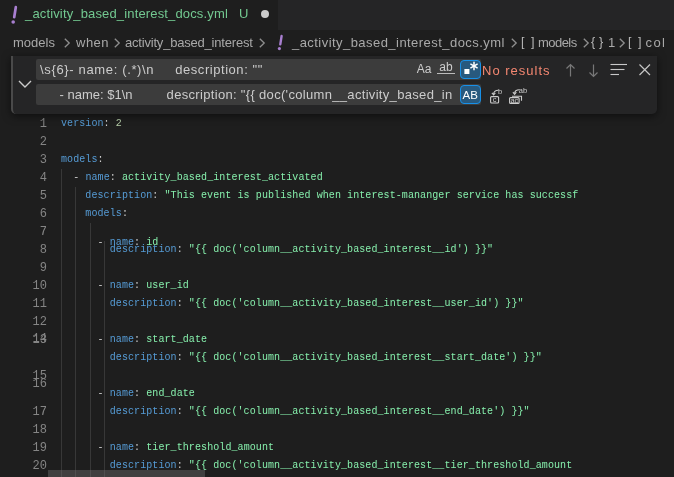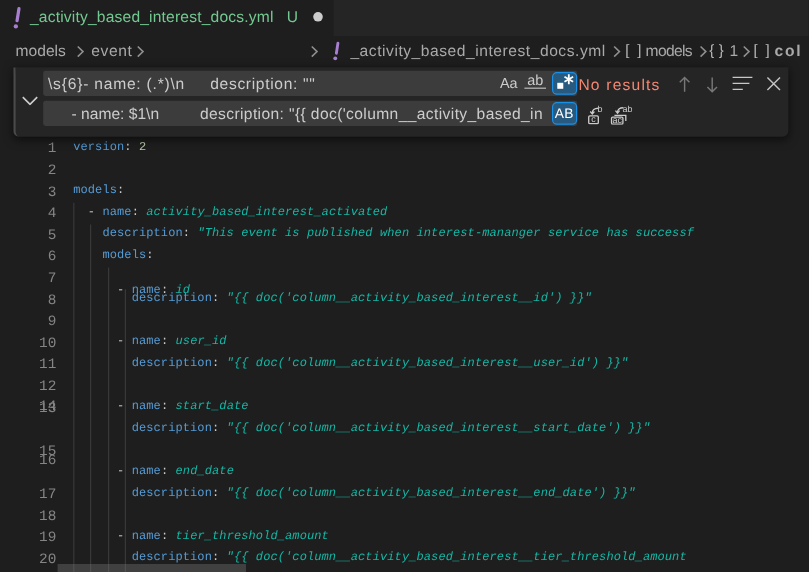--- a/index.html
+++ b/index.html
@@ -20,21 +20,21 @@
   #crumbs span.t { position:absolute; top:5px; }
   #crumbs svg.sep { position:absolute; top:8px; }
   #crumbs .br { position:absolute; top:5px; color:#b8b8b8; font-size:12.5px; }
   
   .lnum { position:absolute; width:47px; text-align:right; color:#858585;
     font-family:"Liberation Mono", monospace; font-size:12px; line-height:18px; }
   .cl { position:absolute; left:61px; color:#d4d4d4; font-family:"Liberation Mono", monospace;
     font-size:10px; line-height:18px; white-space:pre; letter-spacing:0.085px; }
   .k { color:#569cd6; }
   .p { color:#cccccc; }
-  .s { color:#14b8a6;font-style:italic; }
+  .s { color:#86efac; }
   .n { color:#b5cea8; }
   .guide { position:absolute; width:1px; background:#383838; }
   #hscroll { position:absolute; left:48px; top:470px; width:157px; height:7px;
     background:rgba(121,121,121,0.38); }
   
   #find { position:absolute; left:11px; top:56px; width:646px; height:58px; background:#252526;
     border-left:2px solid #4a4a4a; border-radius:0 0 5px 5px;
     box-shadow:0 2px 8px rgba(0,0,0,0.55); }
   #find .chev { position:absolute; left:5px; top:24px; }
   .inp { position:absolute; left:23px; width:445px; height:21px; background:#3c3c3c;
@@ -112,24 +112,25 @@
       <span class="u">U</span>
       <span class="dot"></span>
     </div>
   </div>
 
   <div id="crumbs">
     <span class="t" style="left:13px;">models</span>
     <svg class="sep" style="left:63px;" width="8" height="10" viewBox="0 0 8 10">
         <path d="M1.8 0.8 L6.2 5 L1.8 9.2" stroke="#8f8f8f" stroke-width="1.3" fill="none"></path>
       </svg>
-    <span class="t" style="left:76px;letter-spacing:0.5px;">event</span>
+    <span class="t" style="left:76px;letter-spacing:0.5px;">when</span>
     <svg class="sep" style="left:113px;" width="8" height="10" viewBox="0 0 8 10">
         <path d="M1.8 0.8 L6.2 5 L1.8 9.2" stroke="#8f8f8f" stroke-width="1.3" fill="none"></path>
       </svg>
+    <span class="t" style="left:125px;letter-spacing:-0.2px;">activity_based_interest</span>
     <svg class="sep" style="left:258px;" width="8" height="10" viewBox="0 0 8 10">
         <path d="M1.8 0.8 L6.2 5 L1.8 9.2" stroke="#8f8f8f" stroke-width="1.3" fill="none"></path>
       </svg>
     <svg style="position:absolute;left:275px;top:4px;" width="10" height="18" viewBox="0 0 10 18">
       <path d="M6.6 2 L5.3 10.4" stroke="#a87fd0" stroke-width="2.4" stroke-linecap="round" fill="none"></path>
       <circle cx="4.4" cy="14.6" r="1.6" fill="#a87fd0"></circle>
     </svg>
     <span class="t" style="left:292px;letter-spacing:0.45px;">_activity_based_interest_docs.yml</span>
     <svg class="sep" style="left:510px;" width="8" height="10" viewBox="0 0 8 10">
         <path d="M1.8 0.8 L6.2 5 L1.8 9.2" stroke="#8f8f8f" stroke-width="1.3" fill="none"></path>
@@ -141,21 +142,21 @@
         <path d="M1.8 0.8 L6.2 5 L1.8 9.2" stroke="#8f8f8f" stroke-width="1.3" fill="none"></path>
       </svg>
     <span class="br" style="left:591px;">{</span>
       <span class="br" style="left:599px;">}</span>
     <span class="t" style="left:608px;">1</span>
     <svg class="sep" style="left:618px;" width="8" height="10" viewBox="0 0 8 10">
         <path d="M1.8 0.8 L6.2 5 L1.8 9.2" stroke="#8f8f8f" stroke-width="1.3" fill="none"></path>
       </svg>
     <span class="br" style="left:628px;">[</span>
       <span class="br" style="left:638px;">]</span>
-    <span class="t" style="left:645.5px;letter-spacing:1.4px;font-weight:bold;">col</span>
+    <span class="t" style="left:645.5px;letter-spacing:1.4px;">col</span>
   </div>
 
   <div id="find">
     <svg class="chev" width="14" height="8" viewBox="0 0 14 8">
       <path d="M1 1 L7 7 L13 1" stroke="#cccccc" stroke-width="1.4" fill="none"></path>
     </svg>
     <div class="inp" id="finp">
       <span class="txt" style="left:4px;"><span style="letter-spacing:0.65px;">\s{6}- name: (.*)\n</span><span style="display:inline-block;width:21px;"></span><span style="letter-spacing:0.55px;">description: ""</span></span>
       <span class="opt" style="left:379px;width:18px;">Aa</span>
       <span class="opt" style="left:401px;width:18px;border-bottom:1px solid #bbbbbb;height:13px;top:2px;line-height:13px;">ab</span>

